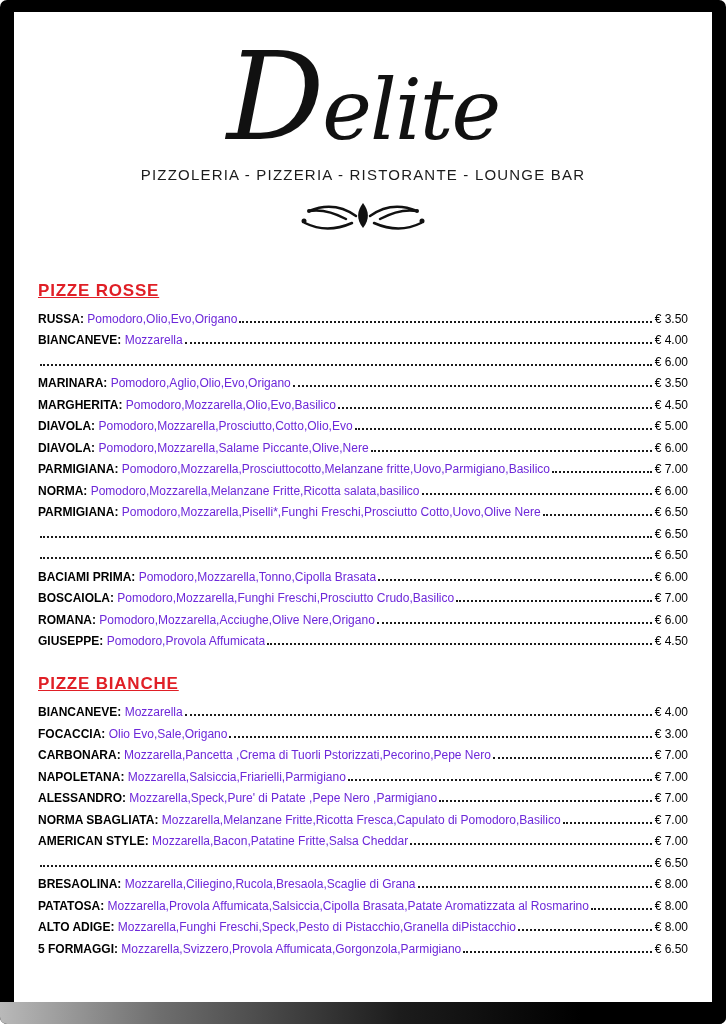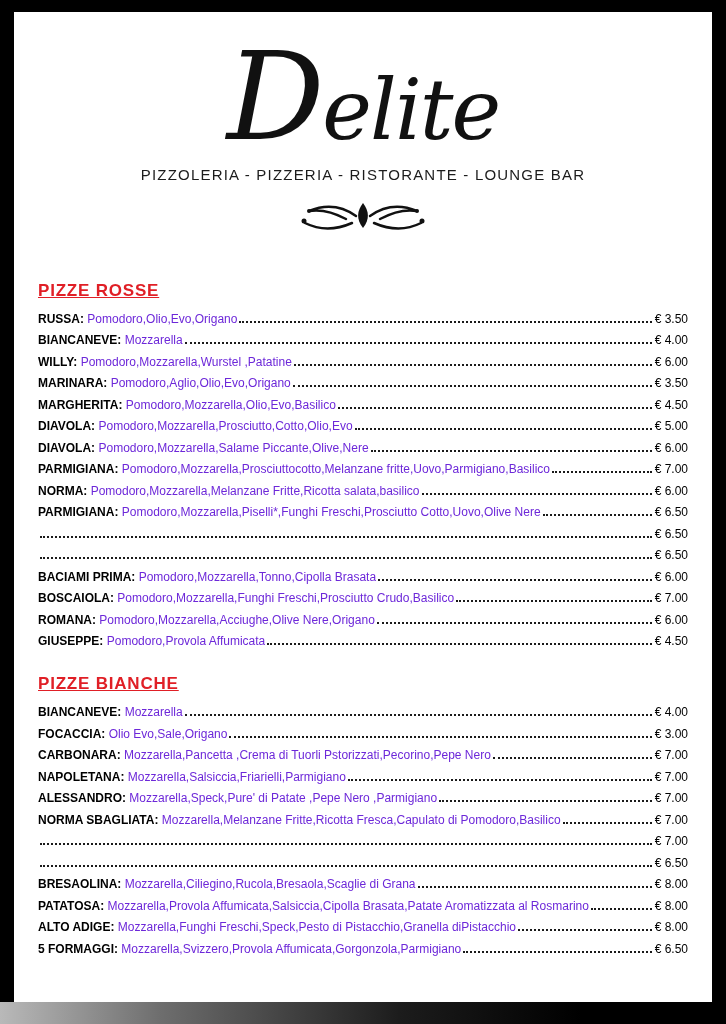--- a/index.html
+++ b/index.html
@@ -4,20 +4,21 @@
 <style>
   html, body { margin: 0; padding: 0; background: #ffffff; }
   .page {
     position: relative;
     width: 726px;
     height: 1024px;
     background: #000;
     font-family: "Liberation Sans", sans-serif;
     color: #1a1a1a;
     overflow: hidden;
+    border-radius: 7px;
   }
   .sheet {
     position: absolute;
     top: 12px; left: 14px; right: 14px; bottom: 22px;
     background: #ffffff;
     overflow: hidden;
   }
   .bottom-band {
     position: absolute;
     left: 0; right: 0; bottom: 0;
@@ -108,21 +109,20 @@
             <span class="item-text"><span class="item-name">RUSSA:</span> <span class="item-desc">Pomodoro,Olio,Evo,Origano</span></span>
             <span class="dots"></span>
             <span class="item-price">€ 3.50</span>
           </div>
           <div class="menu-item">
             <span class="item-text"><span class="item-name">BIANCANEVE:</span> <span class="item-desc">Mozzarella</span></span>
             <span class="dots"></span>
             <span class="item-price">€ 4.00</span>
           </div>
           <div class="menu-item">
-            <span class="item-text"><span class="item-name">WILLY:</span> <span class="item-desc">Pomodoro,Mozzarella,Wurstel ,Patatine</span></span>
             <span class="dots"></span>
             <span class="item-price">€ 6.00</span>
           </div>
           <div class="menu-item">
             <span class="item-text"><span class="item-name">MARINARA:</span> <span class="item-desc">Pomodoro,Aglio,Olio,Evo,Origano</span></span>
             <span class="dots"></span>
             <span class="item-price">€ 3.50</span>
           </div>
           <div class="menu-item">
             <span class="item-text"><span class="item-name">MARGHERITA:</span> <span class="item-desc">Pomodoro,Mozzarella,Olio,Evo,Basilico</span></span>
@@ -209,20 +209,21 @@
             <span class="item-text"><span class="item-name">ALESSANDRO:</span> <span class="item-desc">Mozzarella,Speck,Pure' di Patate ,Pepe Nero ,Parmigiano</span></span>
             <span class="dots"></span>
             <span class="item-price">€ 7.00</span>
           </div>
           <div class="menu-item">
             <span class="item-text"><span class="item-name">NORMA SBAGLIATA:</span> <span class="item-desc">Mozzarella,Melanzane Fritte,Ricotta Fresca,Capulato di Pomodoro,Basilico</span></span>
             <span class="dots"></span>
             <span class="item-price">€ 7.00</span>
           </div>
           <div class="menu-item">
+            <span class="item-text"><span class="item-name">AMERICAN STYLE:</span> <span class="item-desc">Mozzarella,Bacon,Patatine Fritte,Salsa Cheddar</span></span>
             <span class="dots"></span>
             <span class="item-price">€ 7.00</span>
           </div>
           <div class="menu-item">
             <span class="dots"></span>
             <span class="item-price">€ 6.50</span>
           </div>
           <div class="menu-item">
             <span class="item-text"><span class="item-name">BRESAOLINA:</span> <span class="item-desc">Mozzarella,Ciliegino,Rucola,Bresaola,Scaglie di Grana</span></span>
             <span class="dots"></span>

